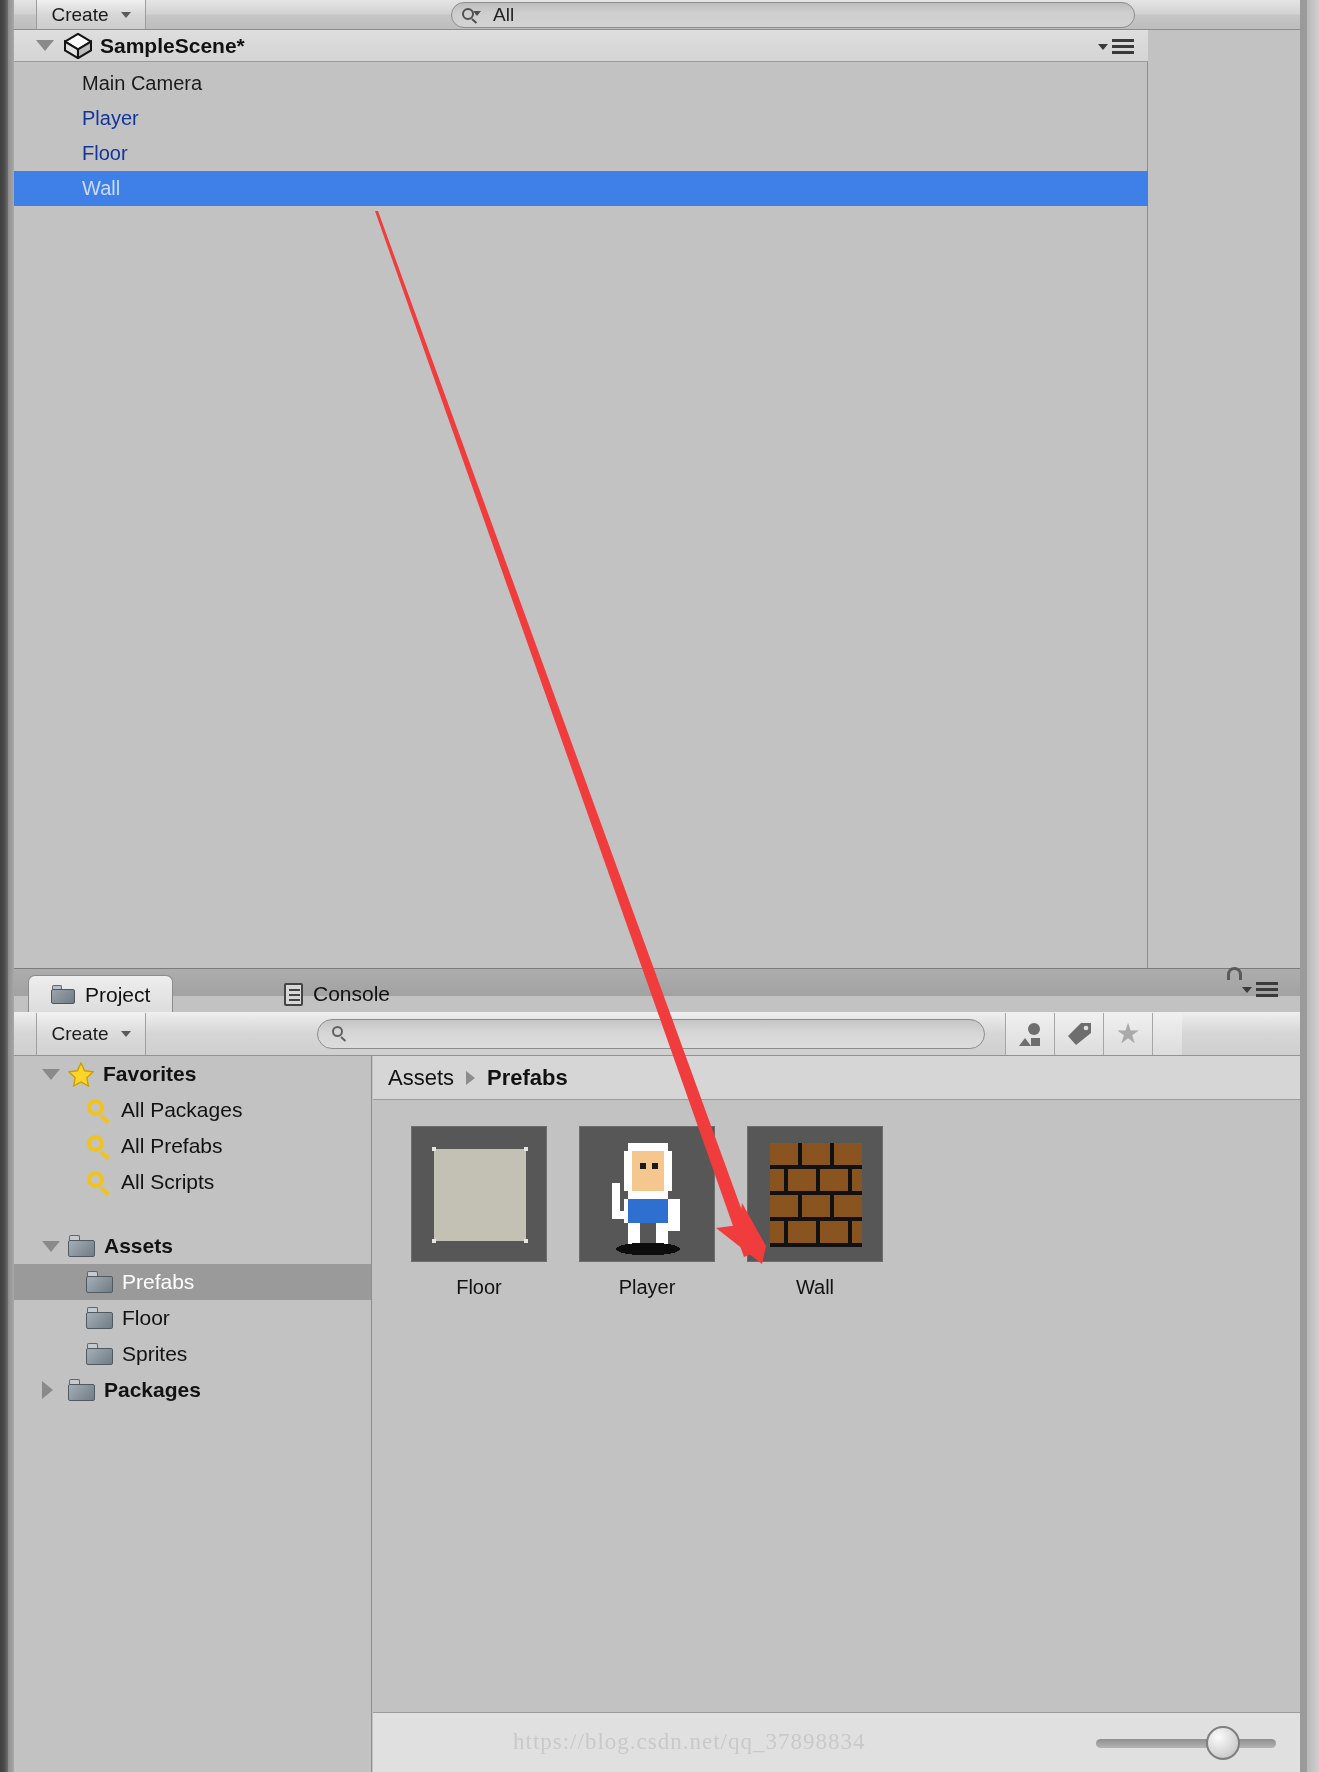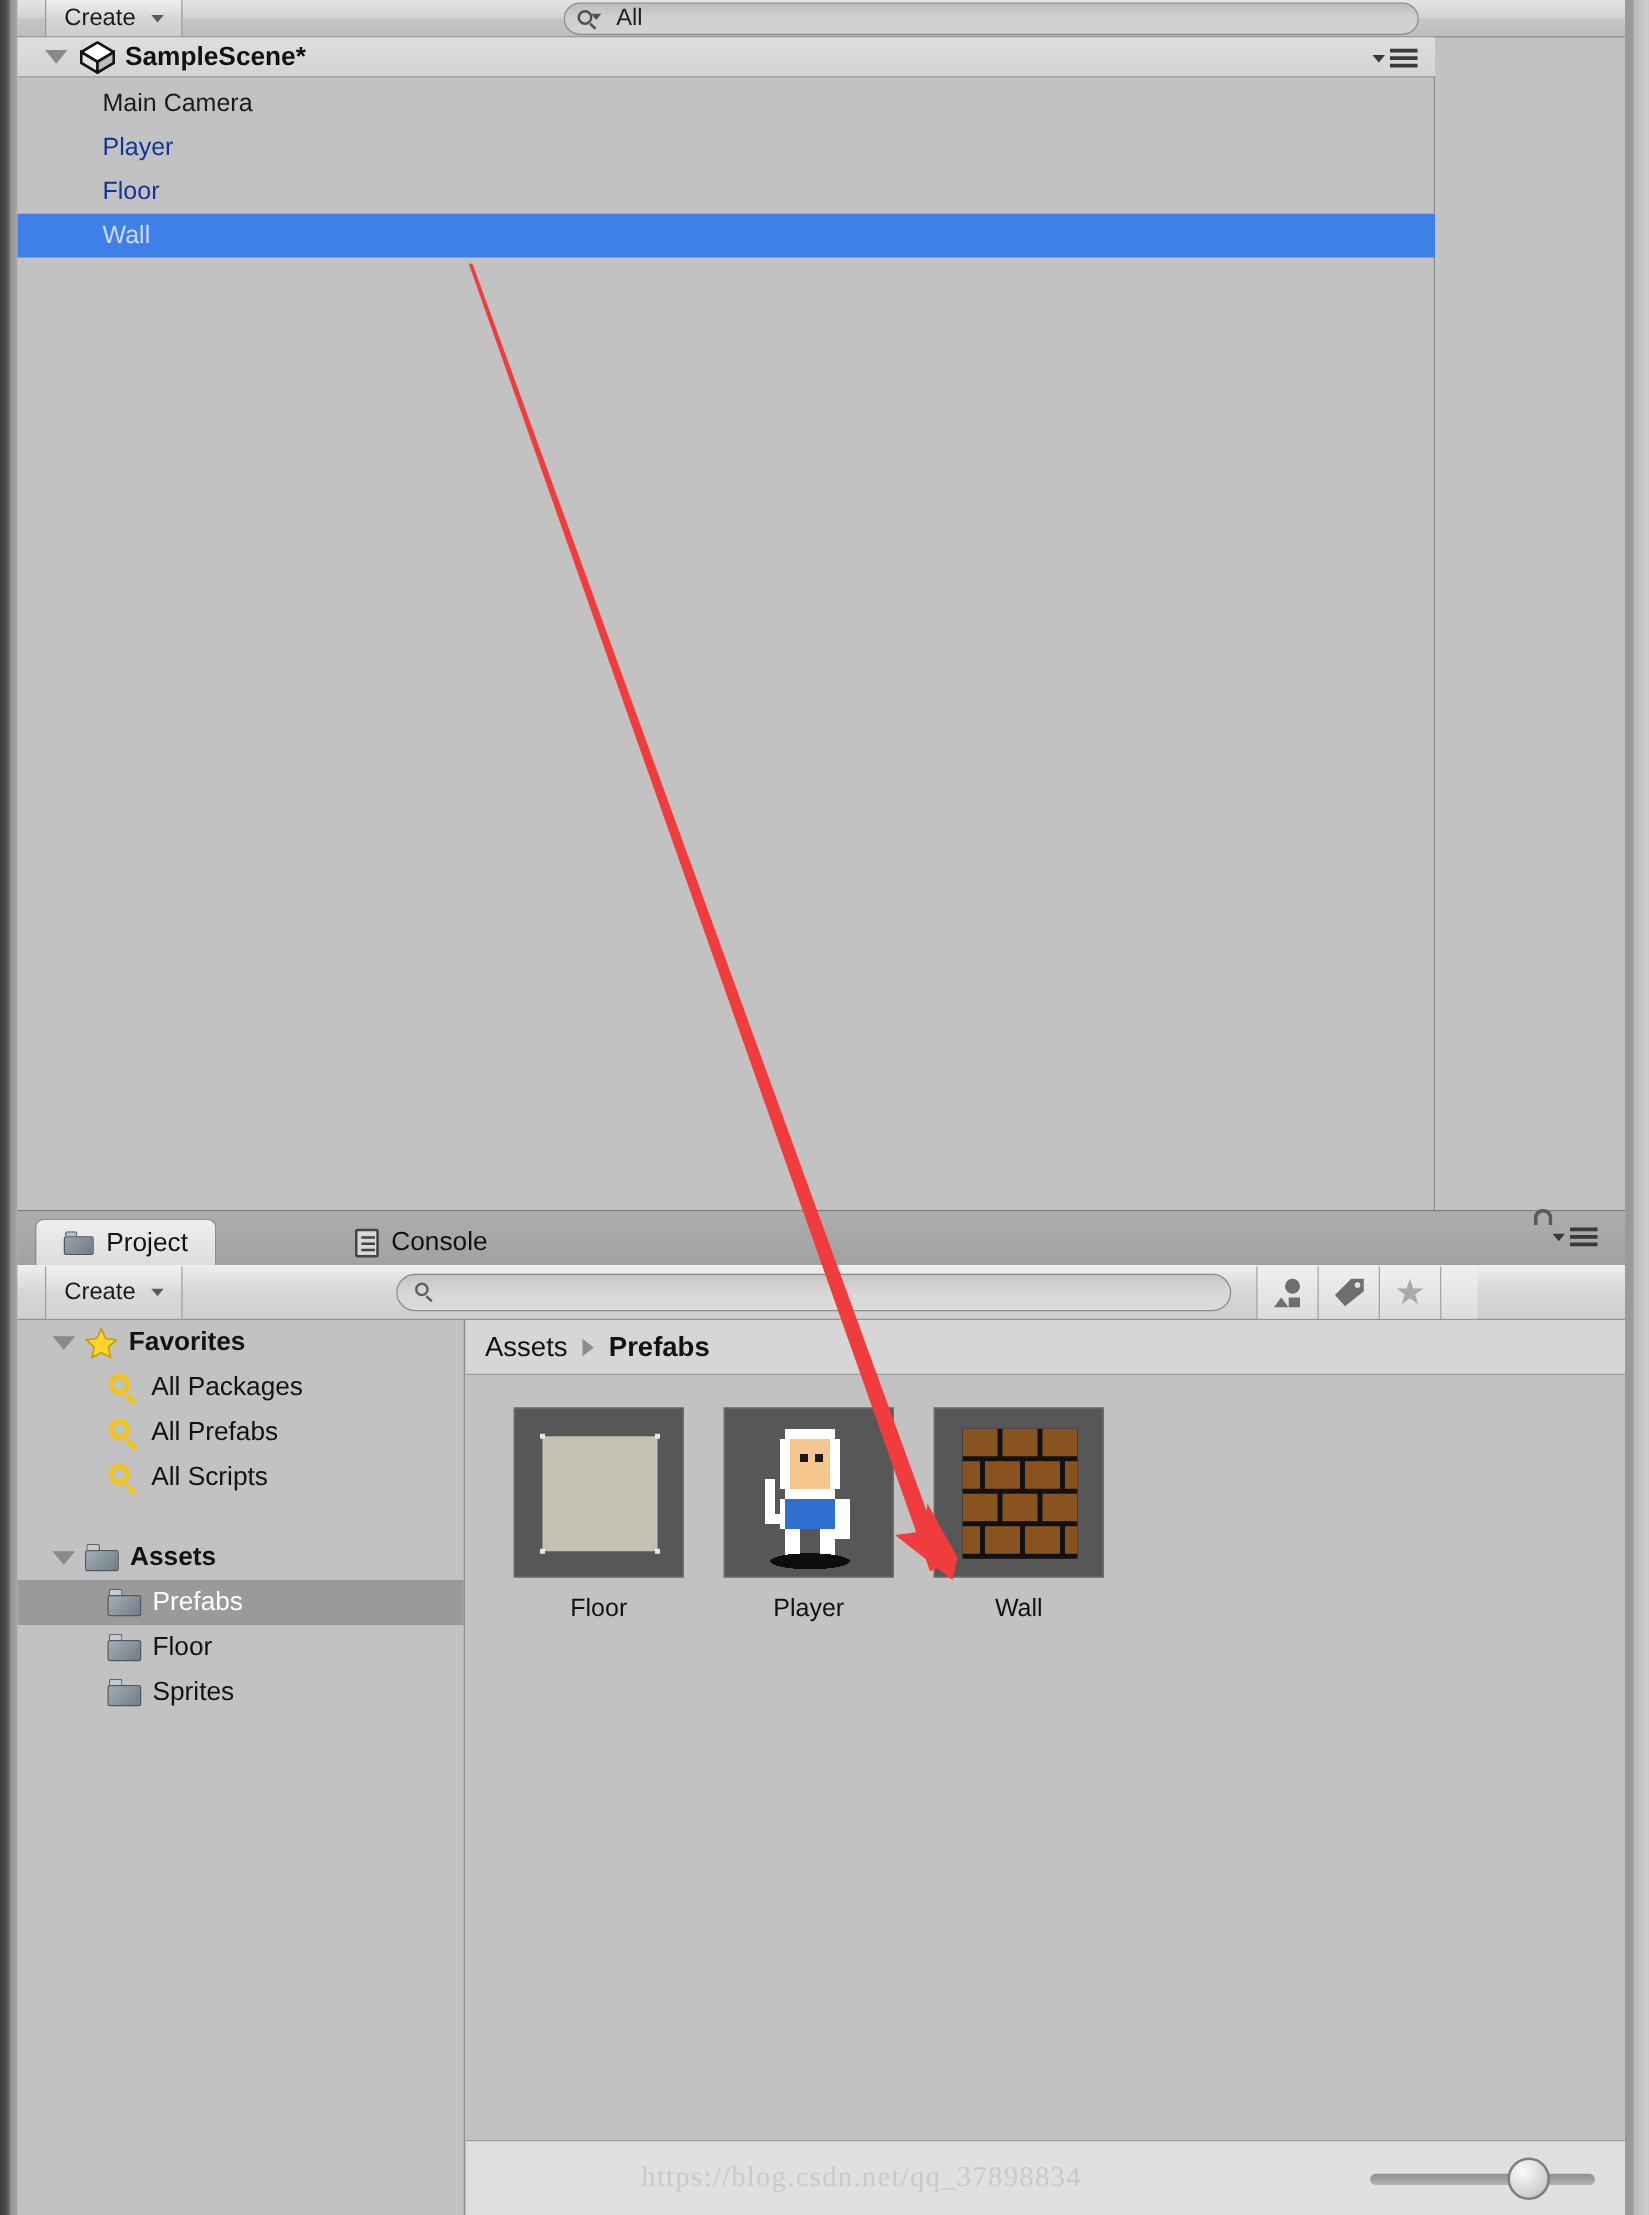--- a/index.html
+++ b/index.html
@@ -66,21 +66,21 @@
   .pm-bars { display: flex; flex-direction: column; gap: 3px; }
   .pm-bars i { display: block; width: 22px; height: 3px; background: #3a3a3a; }
 
   .hier-list { position: absolute; left: 0; top: 36px; width: 1134px; bottom: 0; }
   .hrow { height: 35px; display: flex; align-items: center; padding-left: 68px;
     font-size: 20px; color: #1b1b1b; }
   .hrow.prefab { color: #12359a; }
   .hrow.sel { background: #3e7fe8; color: #cddcf6; }
 
   
-  .proj-tabbar { position: absolute; left: 14px; top: 968px; width: 1286px; height: 44px;
+  .proj-tabbar { position: absolute; left: 14px; top: 968px; width: 1286px; height: 28px;
     background: linear-gradient(to bottom, #adadad, #a2a2a2);
     border-top: 1px solid #7c7c7c; }
   .tab { position: absolute; top: 6px; height: 38px; display: flex; align-items: center;
     gap: 10px; padding: 0 22px; font-size: 21px; color: #111; }
   .tab.active { background: linear-gradient(to bottom, #eeeeee, #dcdcdc);
     border-top-left-radius: 7px; border-top-right-radius: 7px;
     border: 1px solid #8c8c8c; border-bottom: none; }
   .tab-project { left: 14px; }
   .tab-console { left: 248px; }
   .ico-folder { width: 24px; height: 19px; position: relative; flex: 0 0 auto; }
@@ -370,20 +370,30 @@
         </span>
       <span class="tlabel">Floor</span>
     </div>
     <div class="trow t-ind1">
       <span class="folder-b">
           <span class="tabf"></span>
           <span class="body"></span>
         </span>
       <span class="tlabel">Sprites</span>
     </div>
+    <div class="trow bold t-ind0">
+      <span class="t-arrow">
+          <i class="tri-rt"></i>
+        </span>
+      <span class="folder-b">
+          <span class="tabf"></span>
+          <span class="body"></span>
+        </span>
+      <span class="tlabel">Packages</span>
+    </div>
   </div>
 
   <div class="assets-pane">
     <div class="crumb">
       <span>Assets</span>
       <span class="sep"></span>
       <span class="cur">Prefabs</span>
     </div>
 
     <div class="grid">

